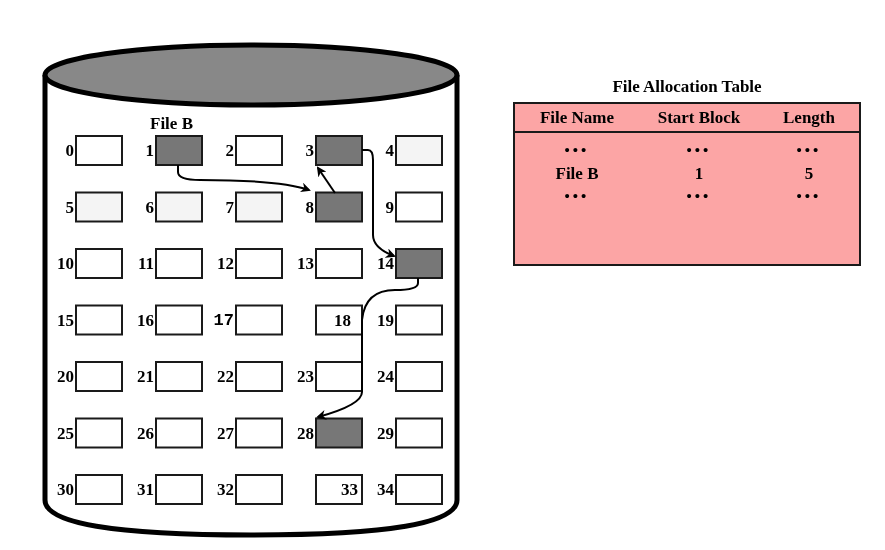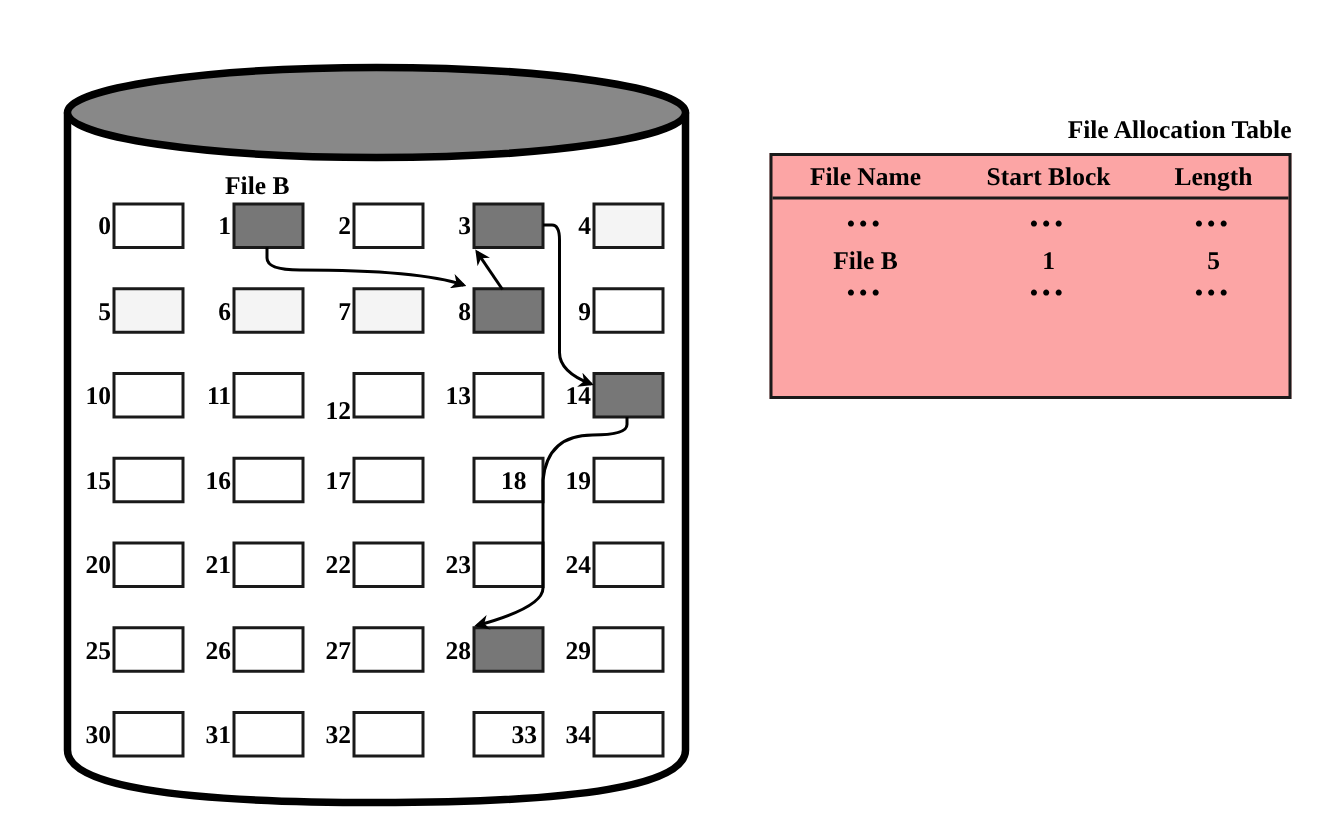--- a/index.html
+++ b/index.html
@@ -2,21 +2,21 @@
 <html><head>
   <meta charset="utf-8">
   <style>
     html, body { margin: 0; padding: 0; background: #ffffff; }
     body { width: 885px; height: 550px; position: relative; overflow: hidden;
            font-family: "Liberation Serif", serif; font-weight: bold; color: #000; }
     #disk-svg { position: absolute; left: 0; top: 0; }
     .block-label { position: absolute; font-size: 17px; font-weight: bold; text-align: right;
                    width: 30px; line-height: 20px; }
     .file-label { position: absolute; font-size: 17px; font-weight: bold; left: 150px; top: 114px; }
-    .fat-title { position: absolute; left: 513px; width: 348px; top: 77px; text-align: right;
+    .fat-title { position: absolute; left: 513px; width: 348px; top: 77px; text-align: center;
                  font-size: 17px; font-weight: bold; }
     .fat-table { position: absolute; left: 513px; top: 102px; width: 344px; height: 160px;
                  border: 2px solid #1a1a1a; background: #fca5a5; }
     .fat-header { display: flex; height: 27px; border-bottom: 2px solid #1a1a1a; align-items: center; }
     .fat-row { display: flex; height: 23px; align-items: center; }
     .col1 { width: 124px; text-align: center; font-size: 17px; }
     .col2 { width: 120px; text-align: center; font-size: 17px; }
     .col3 { width: 100px; text-align: center; font-size: 17px; }
     .fat-body { padding-top: 6px; }
     .dots { letter-spacing: 3px; font-size: 15px; }
@@ -84,26 +84,26 @@
     <div class="block-label" style="left: 204px; top: 141px;">2</div>
     <div class="block-label" style="left: 284px; top: 141px;">3</div>
     <div class="block-label" style="left: 364px; top: 141px;">4</div>
     <div class="block-label" style="left: 44px; top: 197.5px;">5</div>
     <div class="block-label" style="left: 124px; top: 197.5px;">6</div>
     <div class="block-label" style="left: 204px; top: 197.5px;">7</div>
     <div class="block-label" style="left: 284px; top: 197.5px;">8</div>
     <div class="block-label" style="left: 364px; top: 197.5px;">9</div>
     <div class="block-label" style="left: 44px; top: 254px;">10</div>
     <div class="block-label" style="left: 124px; top: 254px;">11</div>
-    <div class="block-label" style="left: 204px; top: 264px;">12</div>
+    <div class="block-label" style="left: 204px; top: 254px;">12</div>
     <div class="block-label" style="left: 284px; top: 254px;">13</div>
     <div class="block-label" style="left: 364px; top: 254px;">14</div>
     <div class="block-label" style="left: 44px; top: 310.5px;">15</div>
     <div class="block-label" style="left: 124px; top: 310.5px;">16</div>
-    <div class="block-label" style="left: 204px; top: 310.5px;">17</div>
+    <div class="block-label" style="left: 204px; top: 310.5px; font-family: Liberation Mono, monospace;">17</div>
     <div class="block-label" style="left: 284px; top: 310.5px; padding-left: 37px;">18</div>
     <div class="block-label" style="left: 364px; top: 310.5px;">19</div>
     <div class="block-label" style="left: 44px; top: 367px;">20</div>
     <div class="block-label" style="left: 124px; top: 367px;">21</div>
     <div class="block-label" style="left: 204px; top: 367px;">22</div>
     <div class="block-label" style="left: 284px; top: 367px;">23</div>
     <div class="block-label" style="left: 364px; top: 367px; text-align: right;">24</div>
     <div class="block-label" style="left: 44px; top: 423.5px;">25</div>
     <div class="block-label" style="left: 124px; top: 423.5px;">26</div>
     <div class="block-label" style="left: 204px; top: 423.5px;">27</div>

